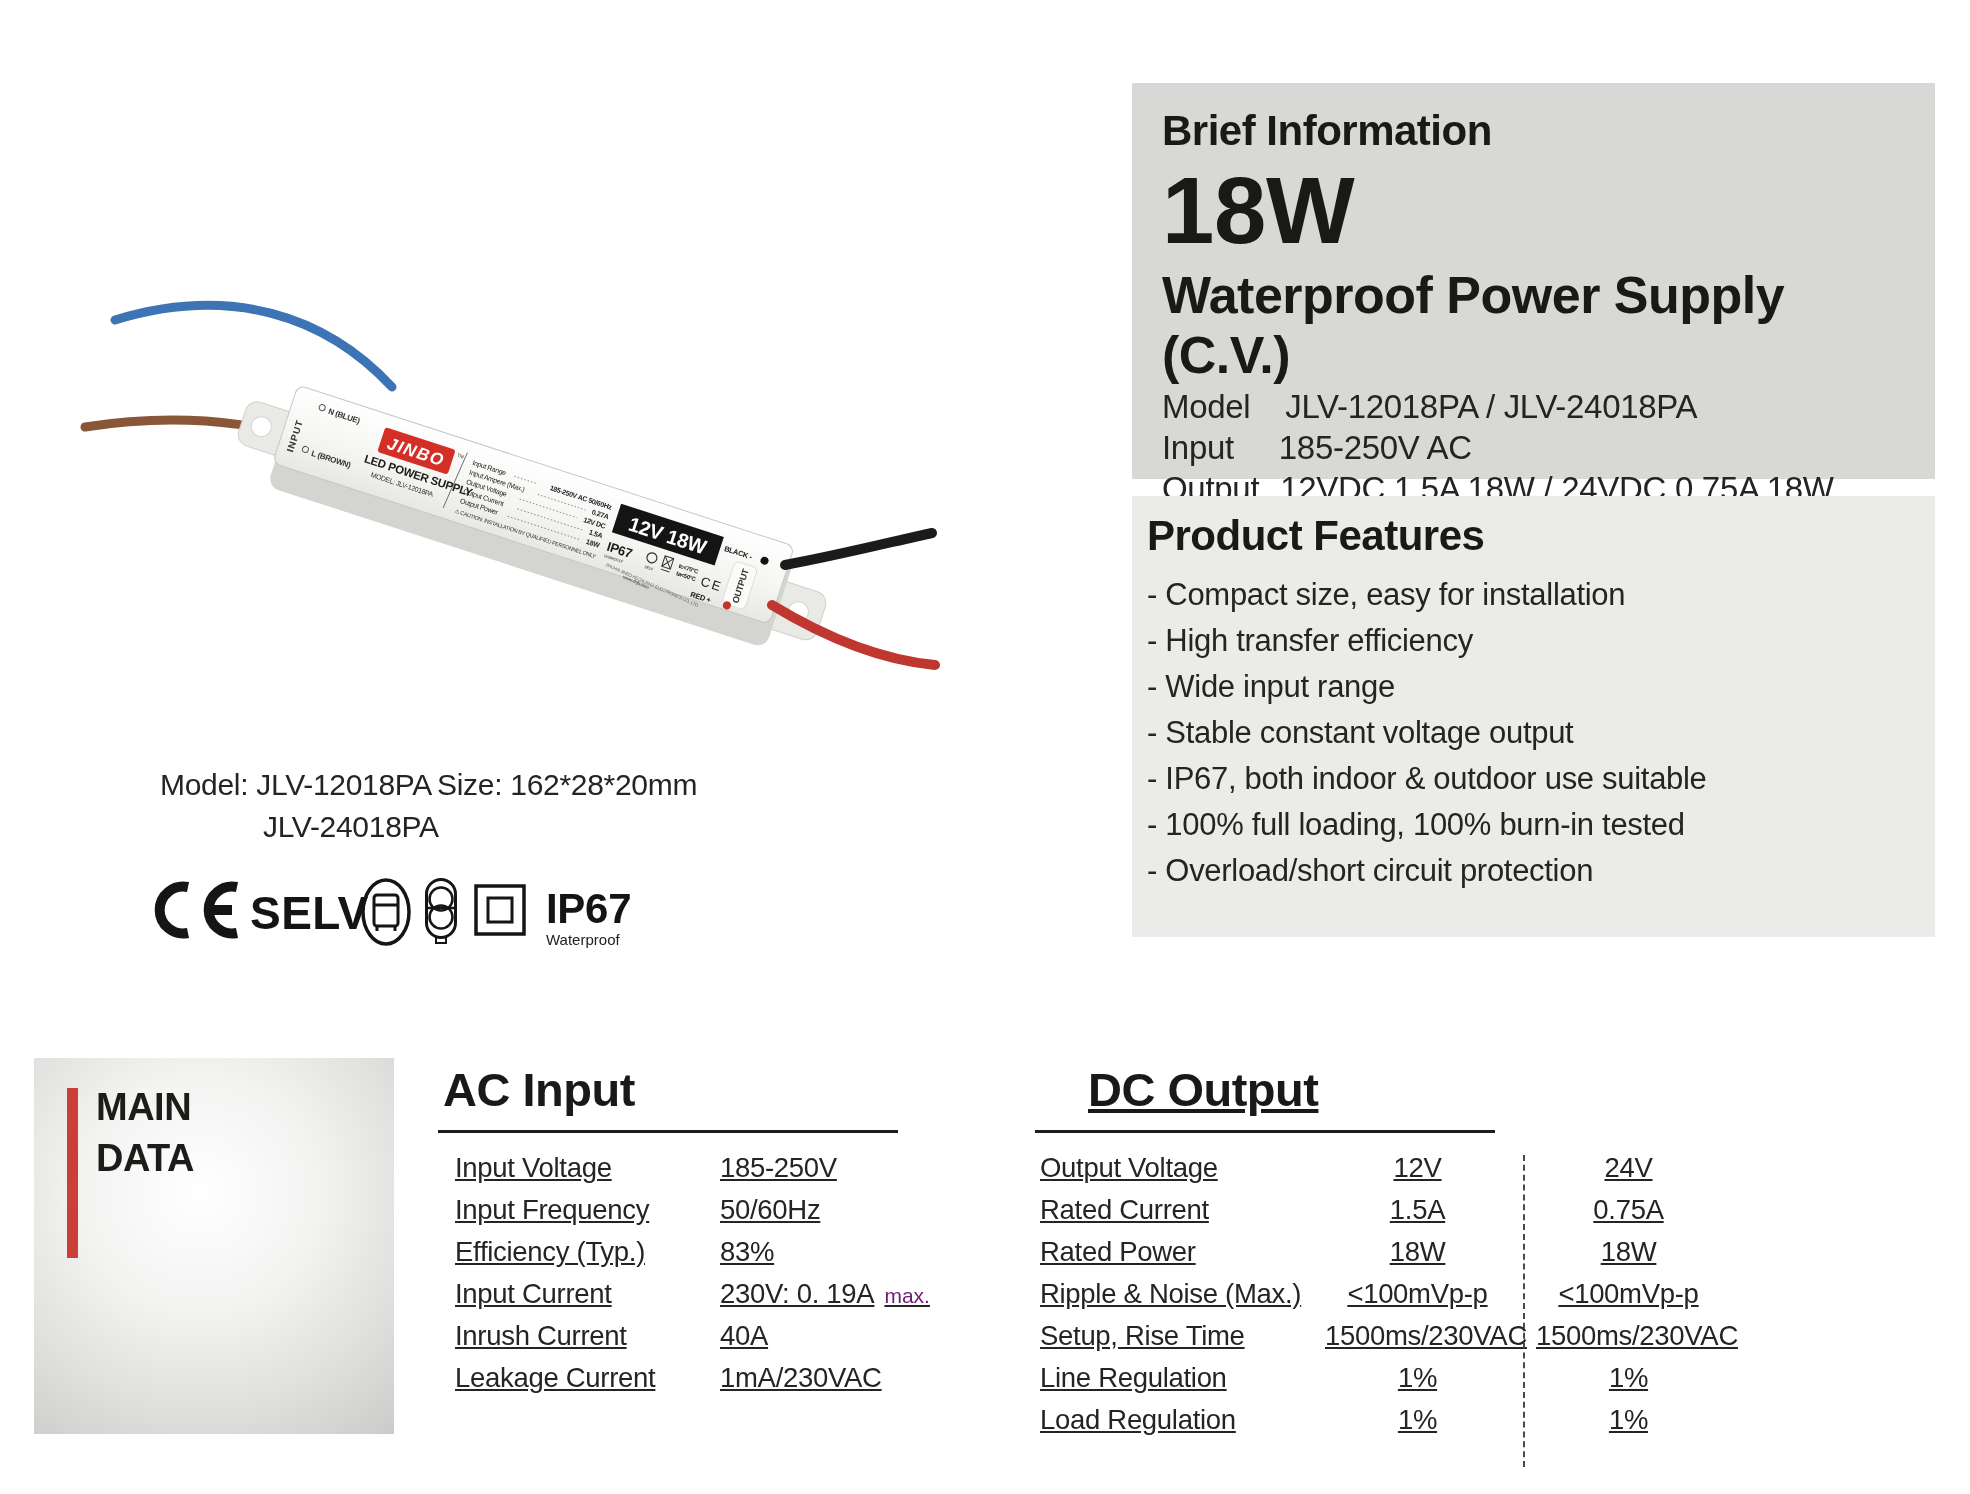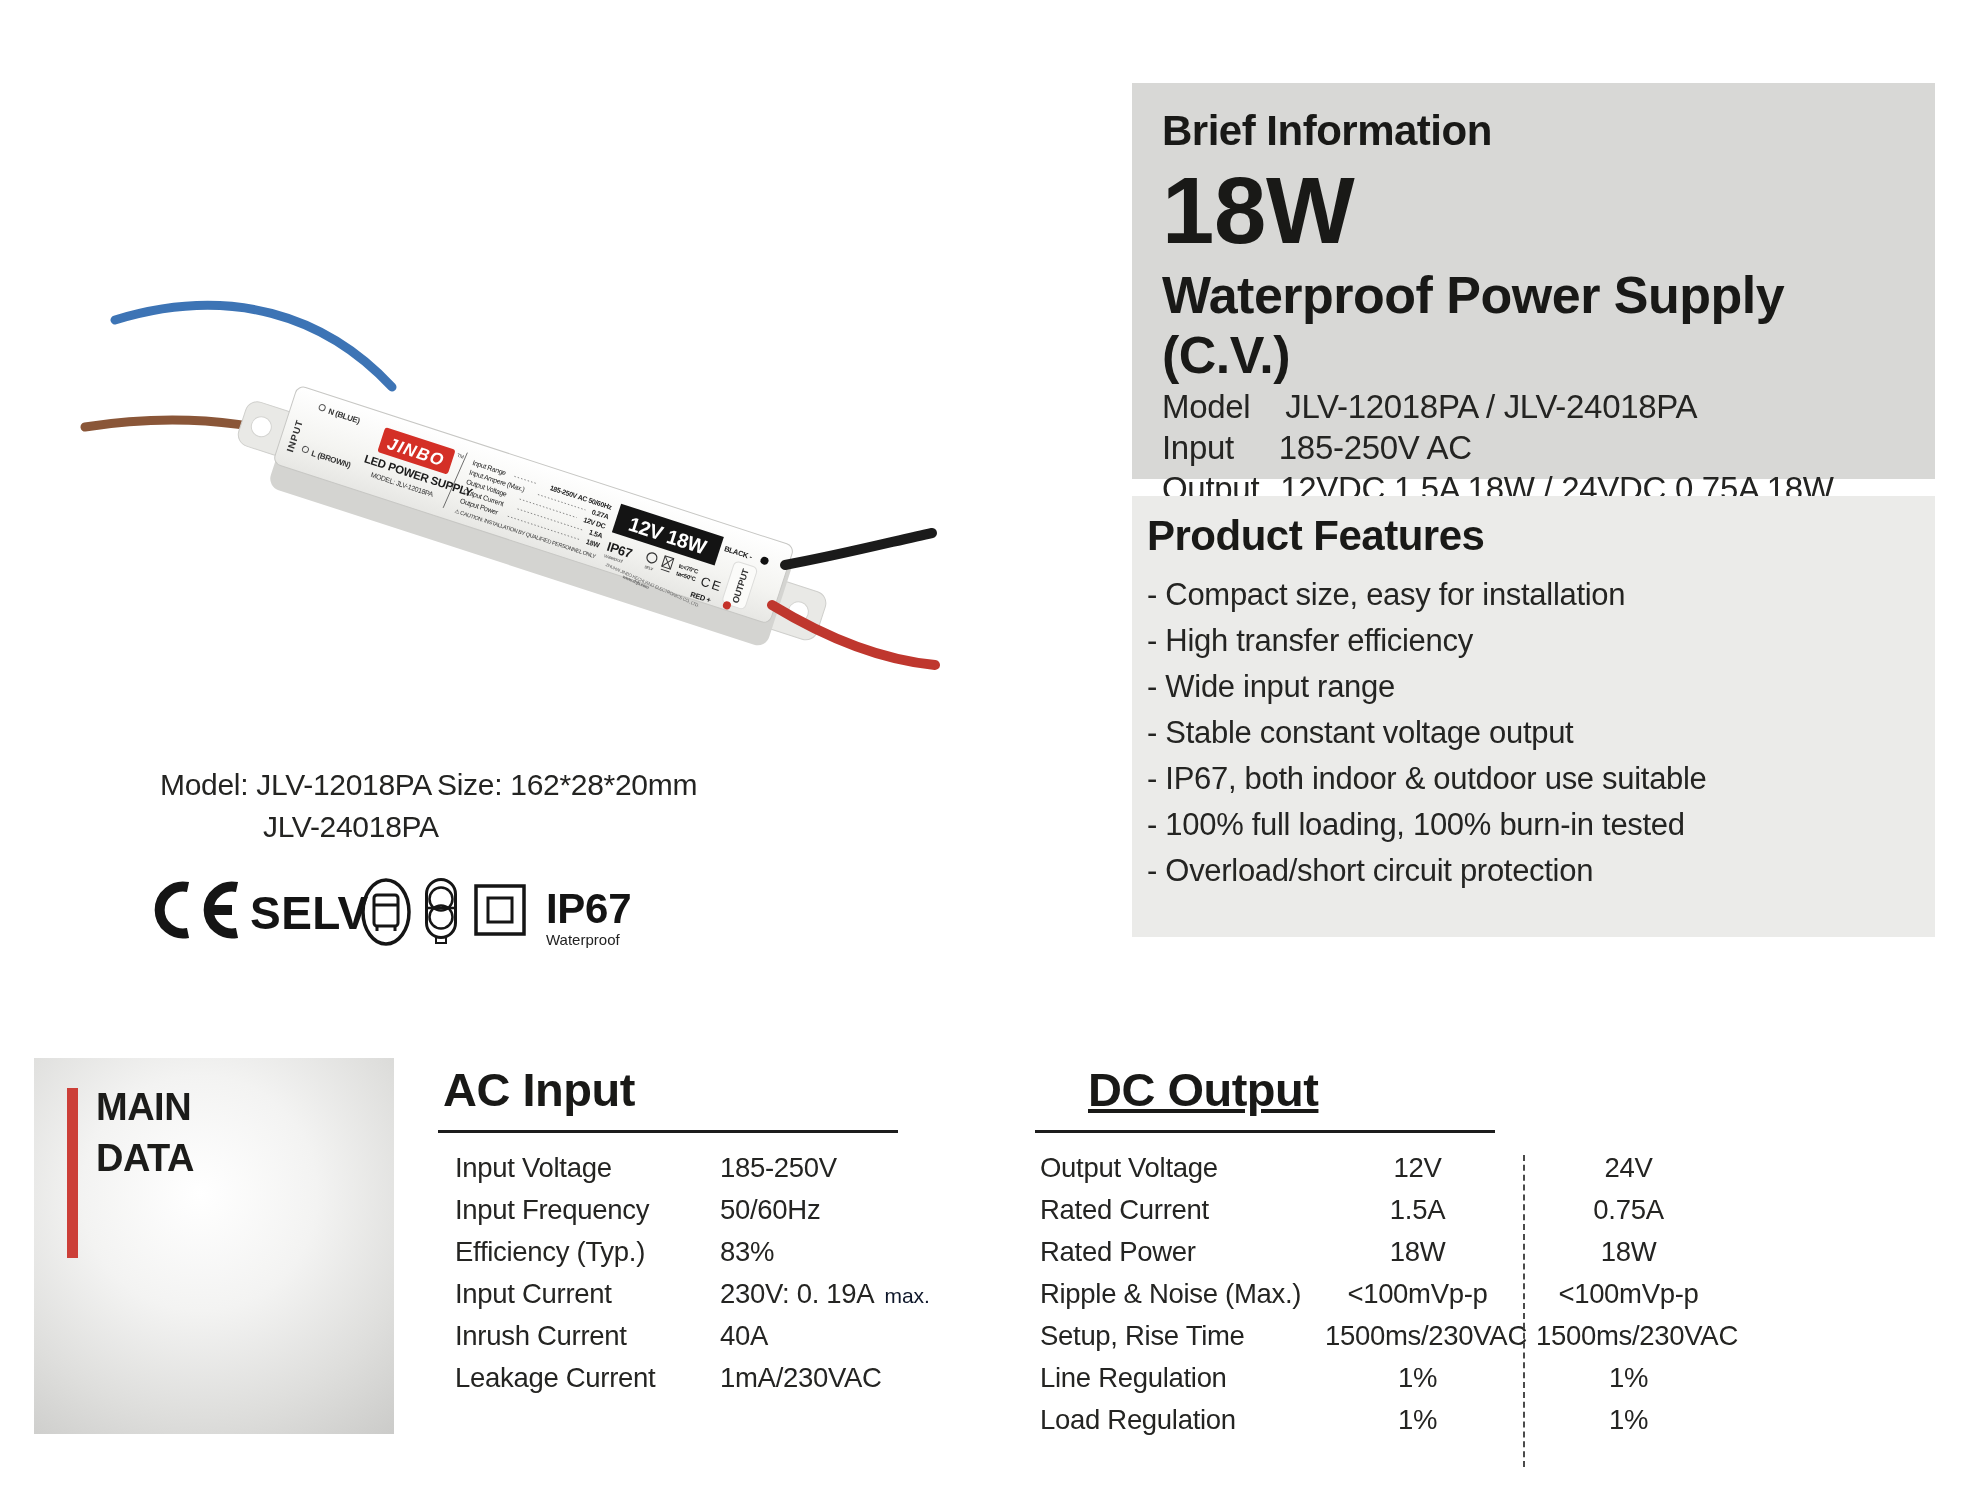--- a/index.html
+++ b/index.html
@@ -42,27 +42,27 @@
     position:absolute; left:34px; top:1058px; width:360px; height:376px;
     background:radial-gradient(circle at 46% 36%, #ffffff 0%, #f3f3f2 38%, #dededc 72%, #cbcbc9 100%);
     padding-left:41px;
   }
   .main-box .bar { position:absolute; left:33px; top:30px; width:11px; height:170px; }
   .main-box .txt { position:absolute; left:62px; top:24px; font-size:38px; font-weight:bold; line-height:51px; color:#1c1c1a; letter-spacing:-0.5px; }
 
   
   .tbl-h { position:absolute; font-size:47px; font-weight:bold; color:#191917; letter-spacing:-0.5px; }
   .rule  { position:absolute; height:3px; background:#1d1d1d; }
-  .tbl   { position:absolute; font-size:27.5px; color:#242422; }
+  .tbl   { position:absolute; font-size:27.5px; color:#242422;text-decoration:underline; }
   .row   { display:grid; height:42px; align-items:center; white-space:nowrap; }
   .ac .row { grid-template-columns:265px auto; }
   .dc .row { grid-template-columns:285px 185px 211px; }
   .dc .v   { text-align:center; }
   .dc .v2  { padding-left:26px; }
-  .note  { font-size:21px; color:#0f172a; margin-left:10px; letter-spacing:0; }
+  .note  { font-size:21px; color:#701a75; margin-left:10px; letter-spacing:0; }
   .dc-divider { position:absolute; left:1523px; top:1155px; height:312px; width:0; border-left:2.5px dashed #4a4a4a; }
 
   svg text { font-family:"Liberation Sans","DejaVu Sans",sans-serif; }
 </style>
 </head>
 <body>
 
 <div class="page">
 
   <svg id="photo" width="860" height="430" viewBox="0 0 860 430">

